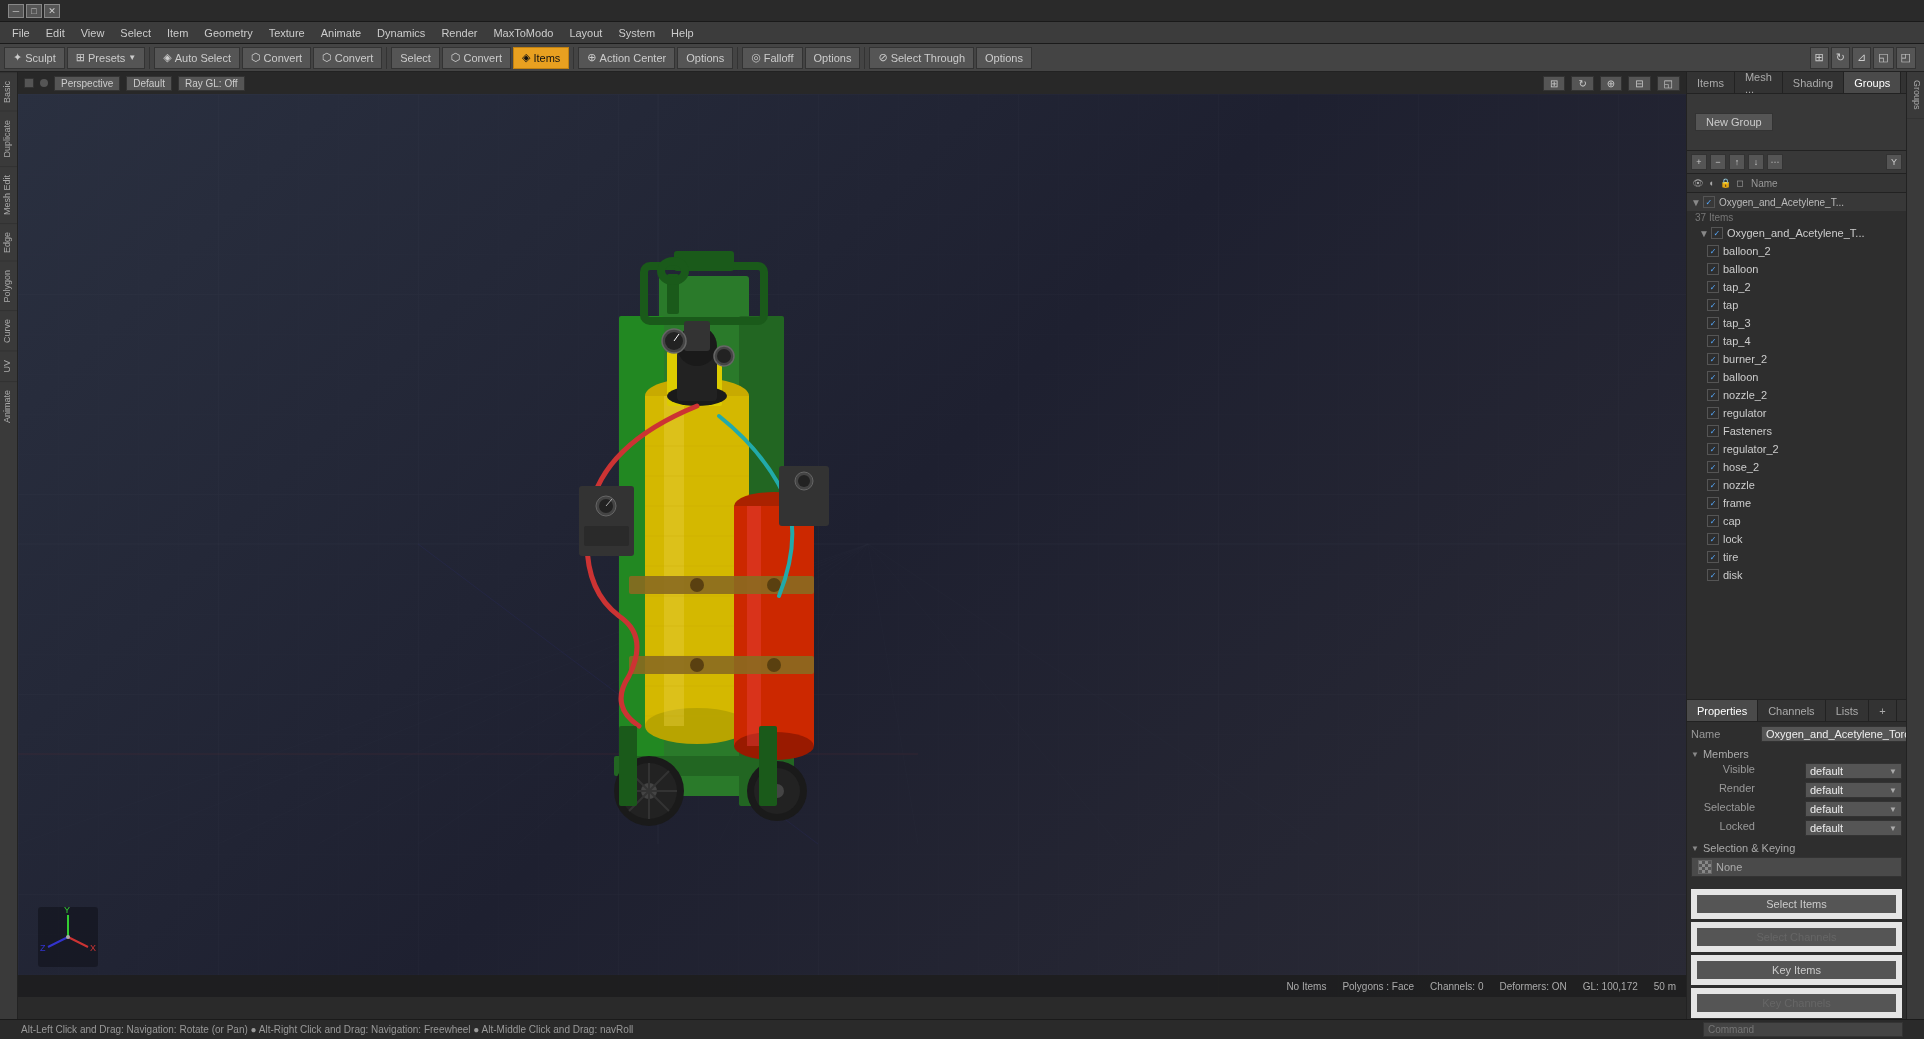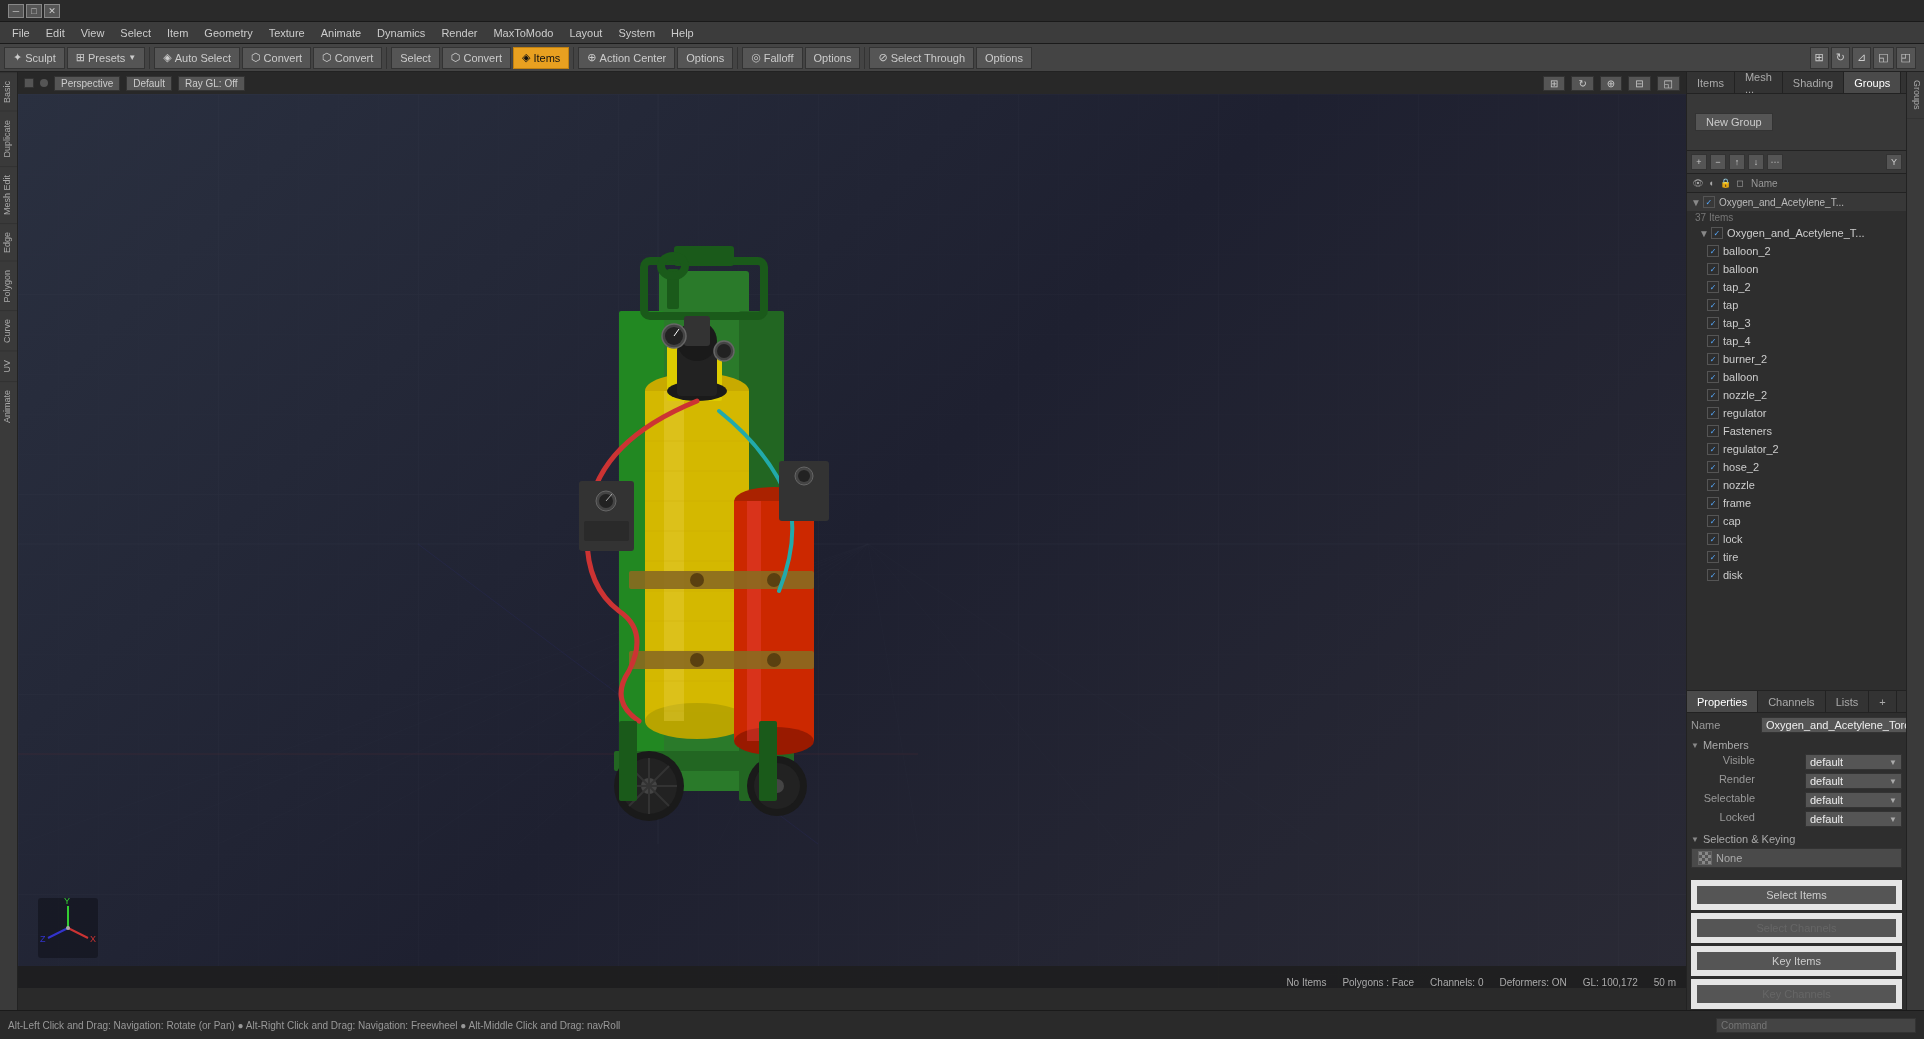--- a/index.html
+++ b/index.html
@@ -184,23 +184,23 @@
 
     
     #viewport-status {
       position: absolute;
       bottom: 0;
       left: 0;
       right: 0;
       height: 22px;
       background: rgba(30,30,30,0.9);
       display: flex;
-      align-items: flex-end;
+      align-items: flex-start;
       justify-content: flex-end;
-      padding: 0 10px;
+      padding: 6px 10px;
       font-size: 10px;
       color: #aaa;
       gap: 16px;
     }
 
     
     #axis-widget {
       position: absolute;
       bottom: 30px;
       left: 20px;
@@ -452,26 +452,26 @@
     .props-none-icon {
       width: 14px;
       height: 14px;
       margin-right: 4px;
       background: repeating-conic-gradient(#555 0% 25%, #888 0% 50%) 0 0 / 6px 6px;
       border: 1px solid #666;
     }
 
     
     #bottom-bar {
-      height: 29px;
+      height: 20px;
       background: #2a2a2a;
       border-top: 1px solid #1a1a1a;
       display: flex;
       align-items: center;
-      padding: 0 8px;
+      padding: 0 21px;
       font-size: 10px;
       color: #999;
       flex-shrink: 0;
     }
     #bottom-bar .status-text {
       flex: 1;
     }
     #command-input {
       width: 200px;
       background: #444;

